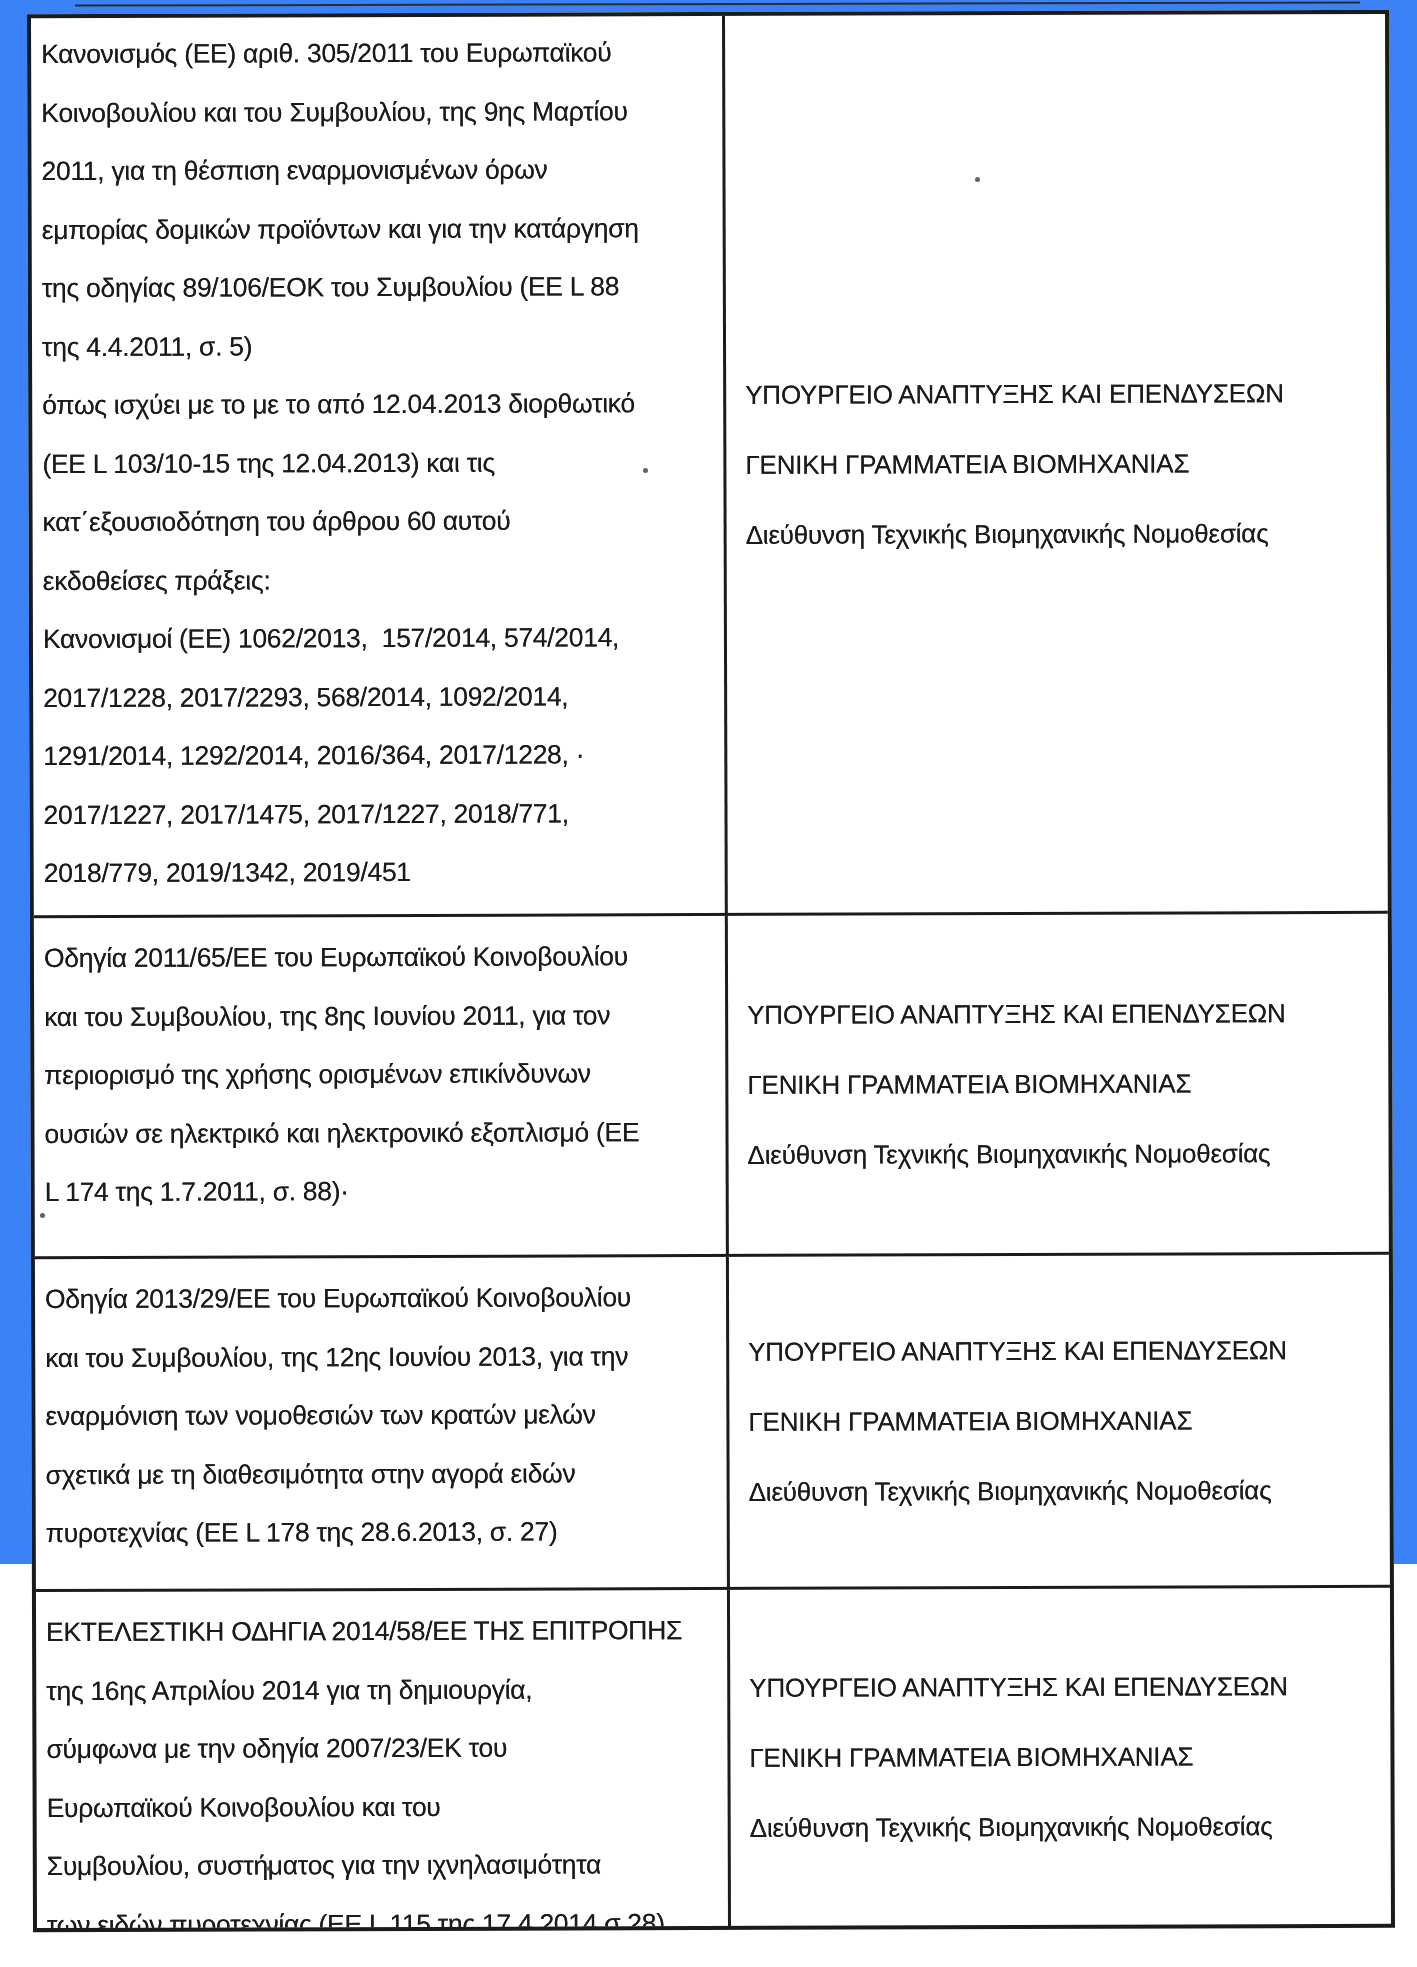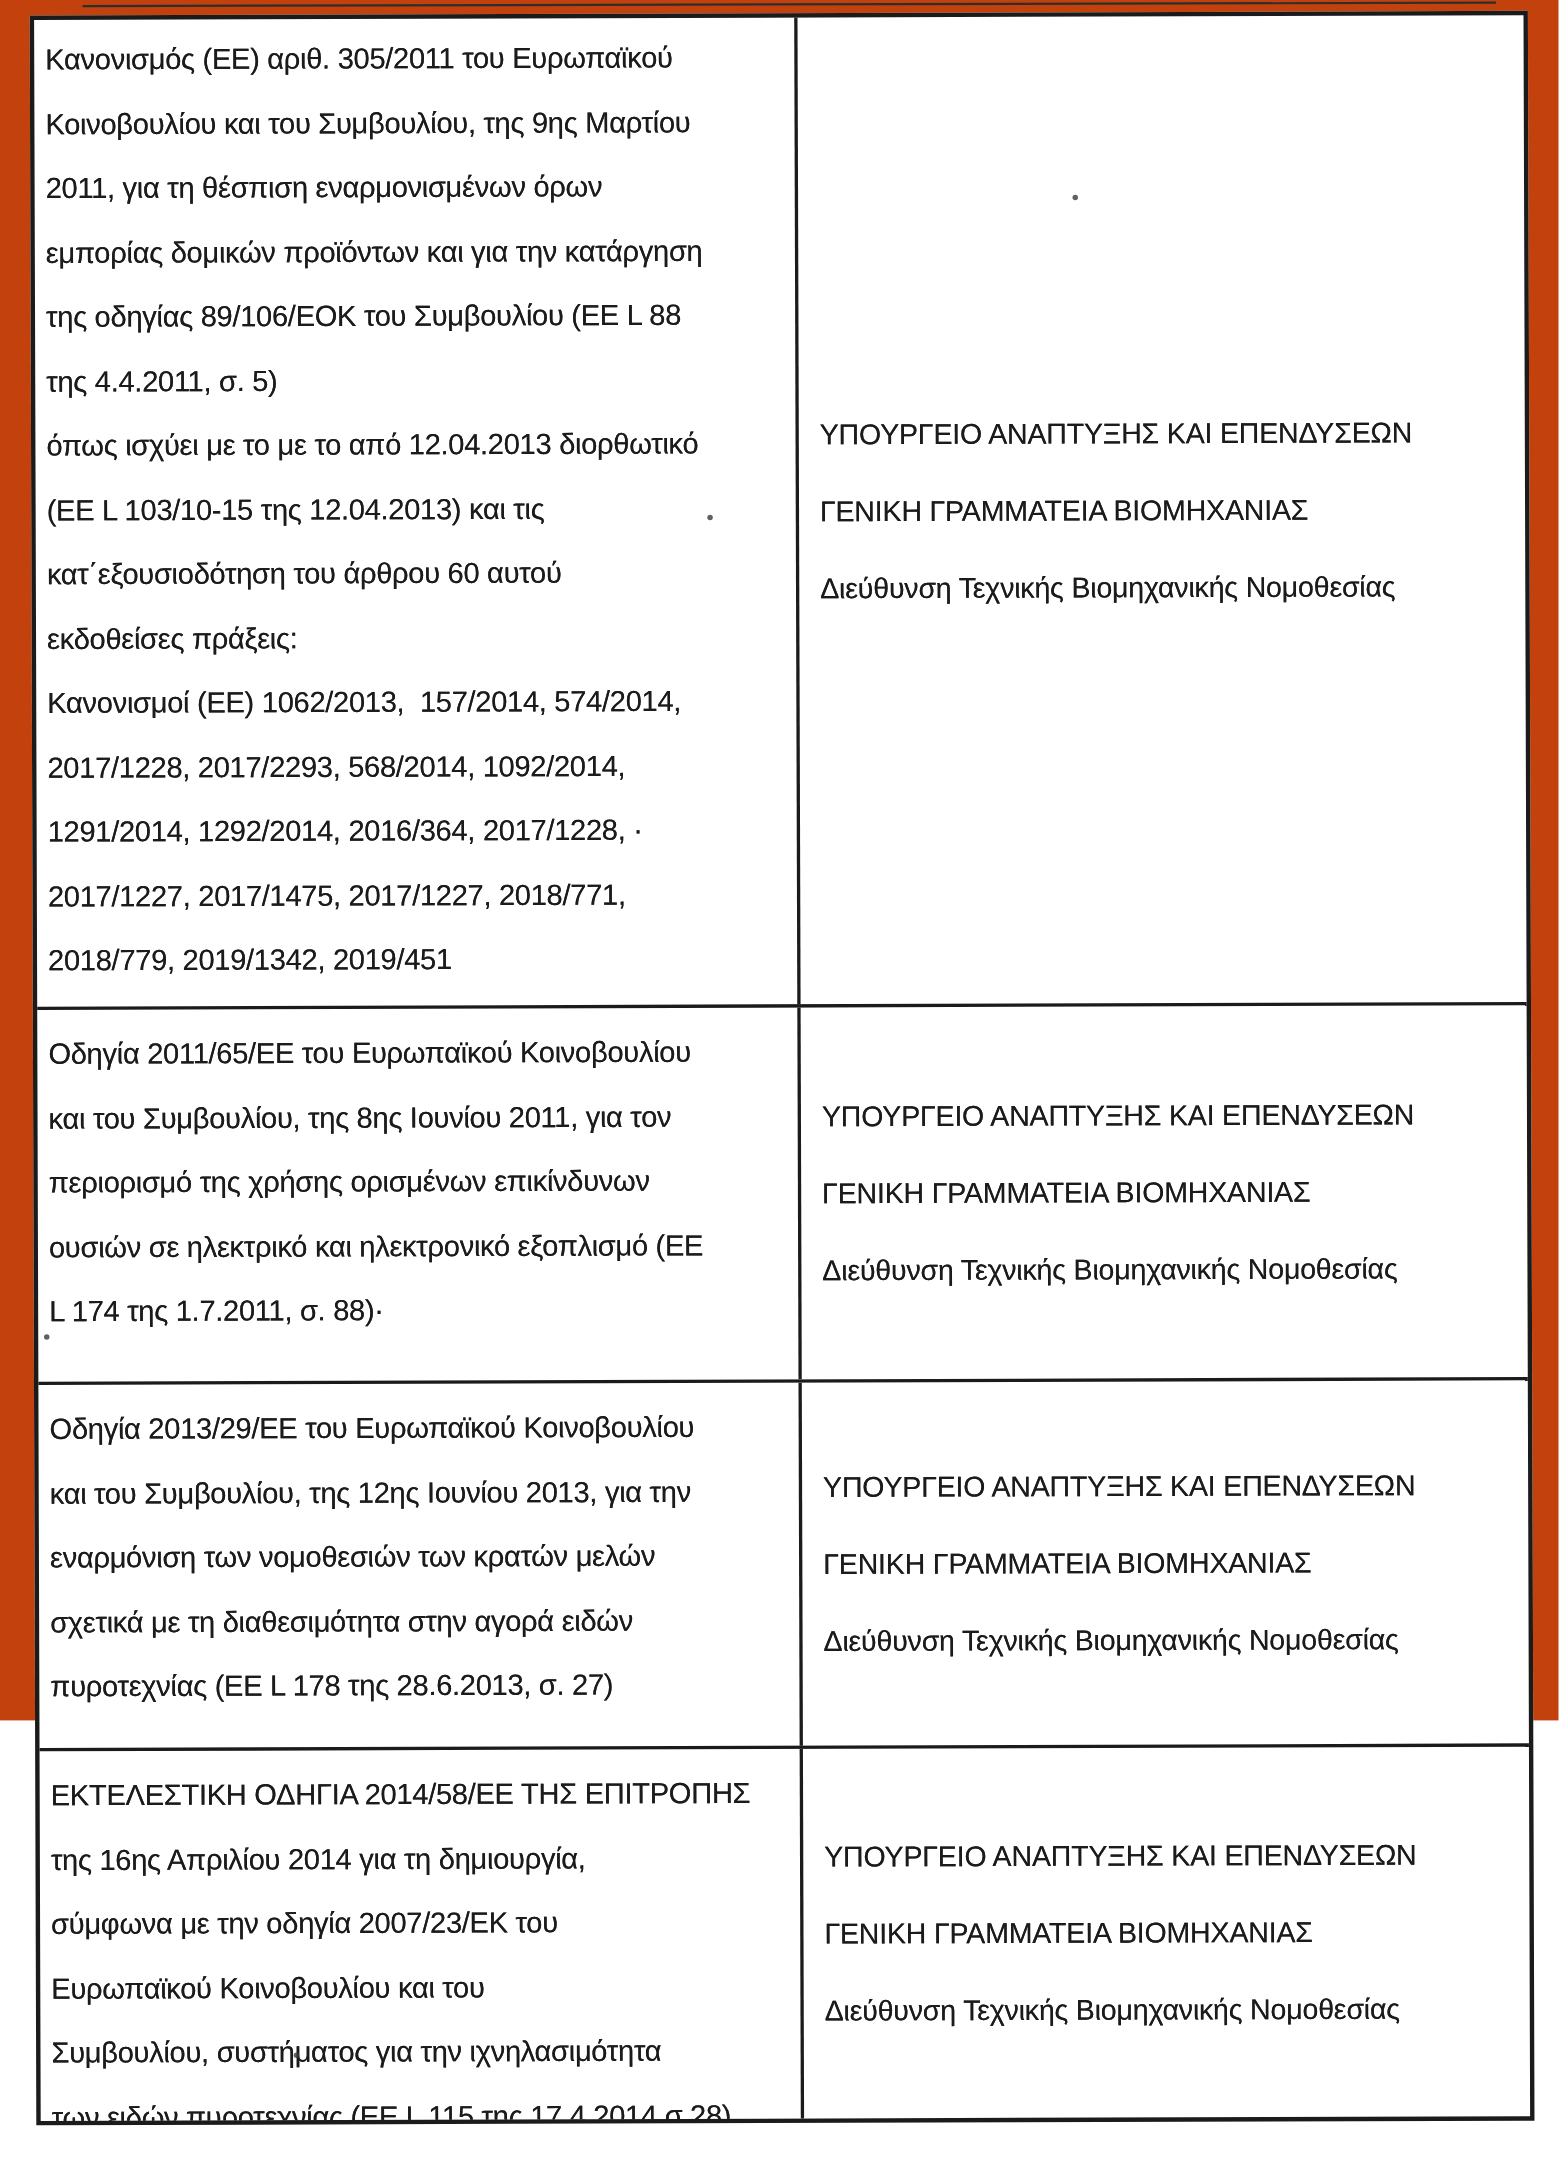--- a/index.html
+++ b/index.html
@@ -2,21 +2,21 @@
 <html><head>
 <meta charset="utf-8">
 <style>
   html,body{
     margin:0;padding:0;
     width:1417px;height:1967px;
     background:#ffffff;
     font-family:"Liberation Sans","DejaVu Sans",sans-serif;
     overflow:hidden;
   }
-  .page{position:relative;width:1417px;height:1564px;background:#c2410c;}
+  .page{position:relative;width:1417px;height:1564px;background:#3b82f6;}
   
   .sheet{
     position:absolute;left:30px;top:12px;
     width:1362px;height:1918px;
     border:4px solid #1b1b1b;
     box-sizing:border-box;
     transform:rotate(-0.18deg);
     transform-origin:50% 50%;
     background:#ffffff;
   }

